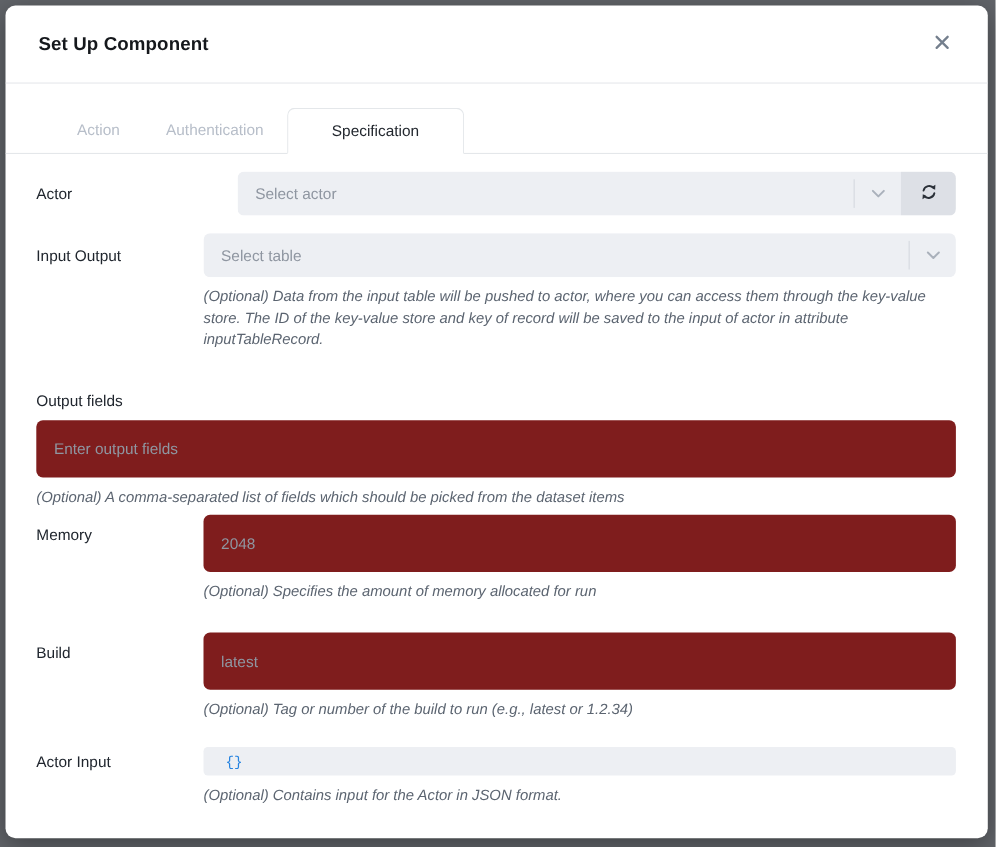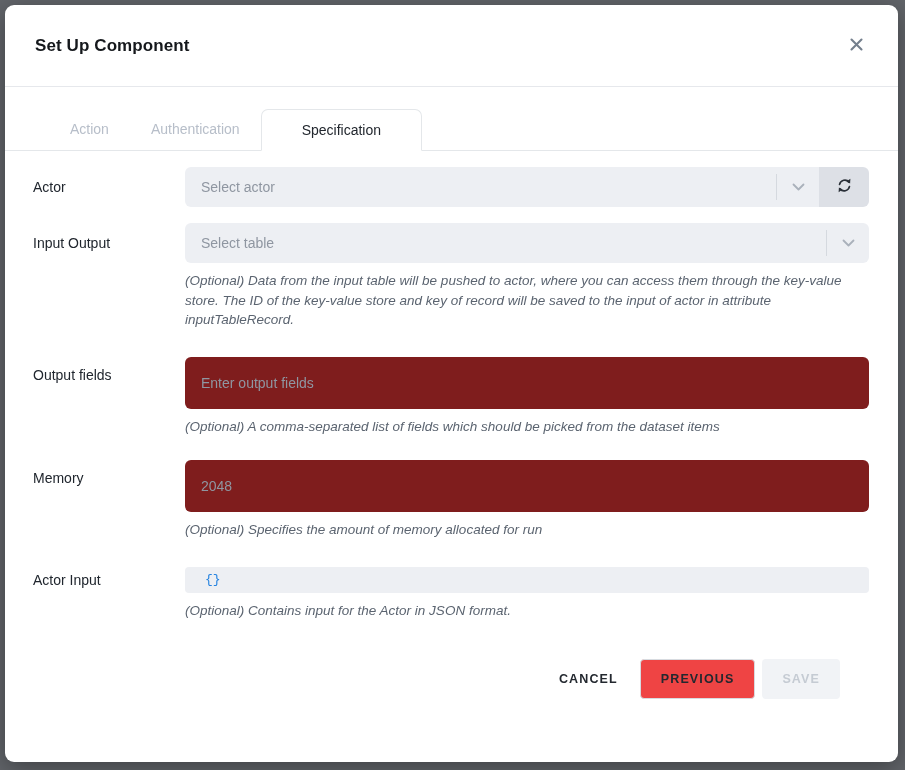--- a/index.html
+++ b/index.html
@@ -13,21 +13,21 @@
     position: absolute;
     left: 5px; top: 5px;
     width: 893px; height: 757px;
     background: #ffffff;
     border-radius: 9px;
     box-shadow: 0 6px 24px rgba(0,0,0,.35);
     overflow: hidden;
   }
   
   .modal-header {
-    height: 82px;
+    height: 71px;
     display: flex;
     align-items: center;
     justify-content: space-between;
     padding: 0 30px;
     border-bottom: 1px solid #e6e8ec;
   }
   .modal-title {
     font-size: 17px;
     font-weight: 700;
     color: #15181c;
@@ -157,23 +157,23 @@
   }
   .help-text {
     margin-top: 8px;
     font-size: 13.5px;
     line-height: 19.5px;
     color: #5b6470;
     max-width: 660px;
     font-style: italic;
   }
   
-  .mb16 { margin-bottom: 16px; }
+  .mb16 { margin-bottom: 16px; gap: 31px; }
   .mb27 { margin-bottom: 27px; }
-  .mb24 { margin-bottom: 24px; }
+  .mb24 { margin-bottom: 7px; flex-direction: column; }
   .mb27b { margin-bottom: 27px; }
   .mb25 { margin-bottom: 25px; }
   
   .footer {
     display: flex;
     justify-content: flex-end;
     align-items: center;
     padding: 0 29px;
     margin-top: 39px;
   }
@@ -290,20 +290,27 @@
     </div>
 
     <div class="form-row mb27b">
       <div class="row-label h36">Memory</div>
       <div class="row-field">
         <input class="text-input" type="text" value="2048" style="">
         <div class="help-text">(Optional) Specifies the amount of memory allocated for run</div>
       </div>
     </div>
 
+    <div class="form-row mb25">
+      <div class="row-label h36">Build</div>
+      <div class="row-field">
+        <input class="text-input" type="text" value="latest" style="">
+        <div class="help-text">(Optional) Tag or number of the build to run (e.g., latest or 1.2.34)</div>
+      </div>
+    </div>
 
     <div class="form-row">
       <div class="row-label h26">Actor Input</div>
       <div class="row-field">
         <div class="code-field">
           <span>{}</span>
         </div>
         <div class="help-text">(Optional) Contains input for the Actor in JSON format.</div>
       </div>
     </div>

